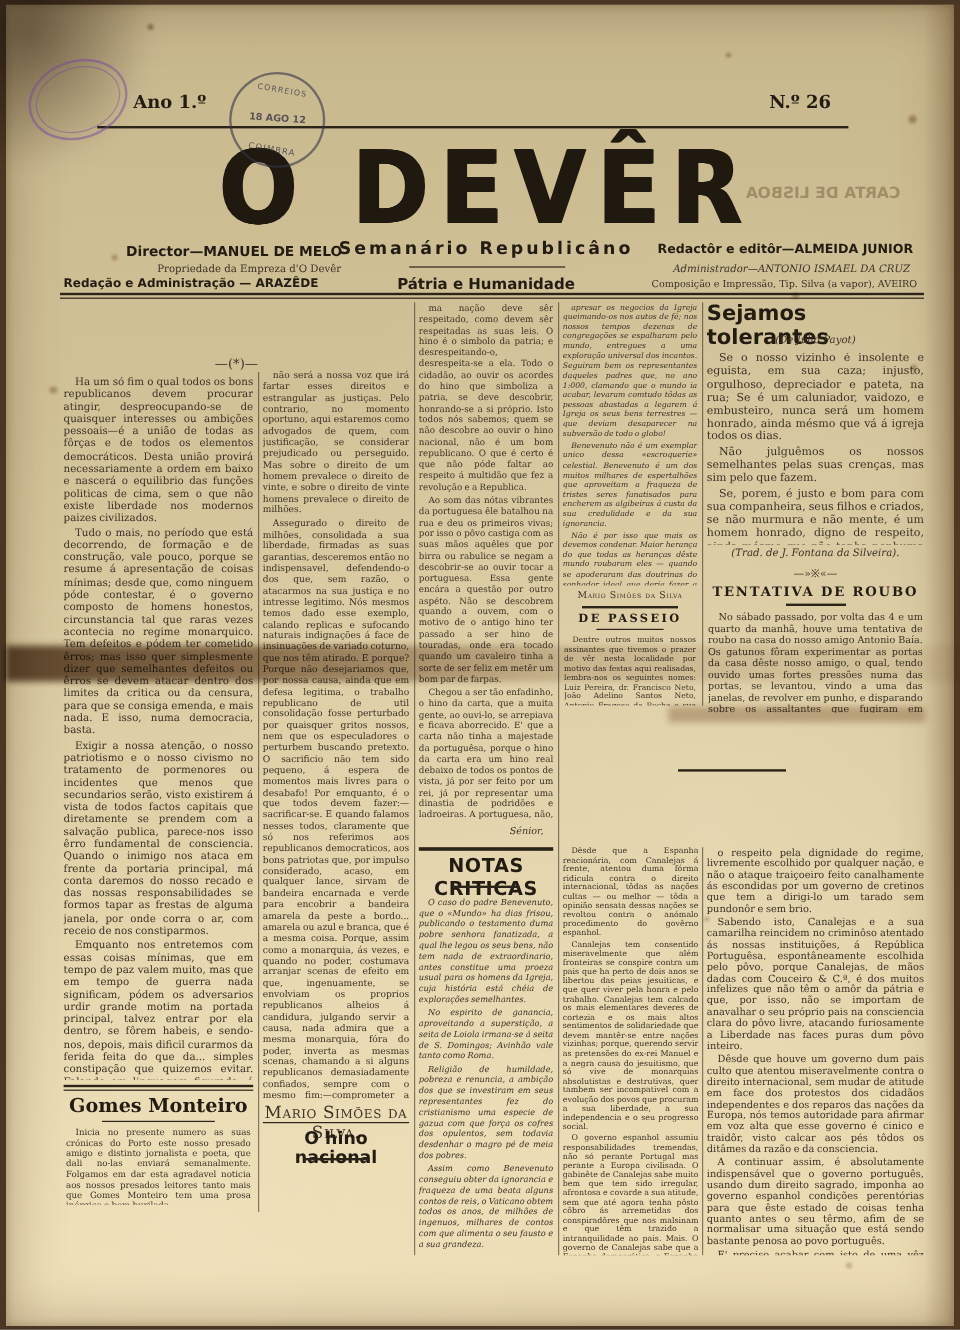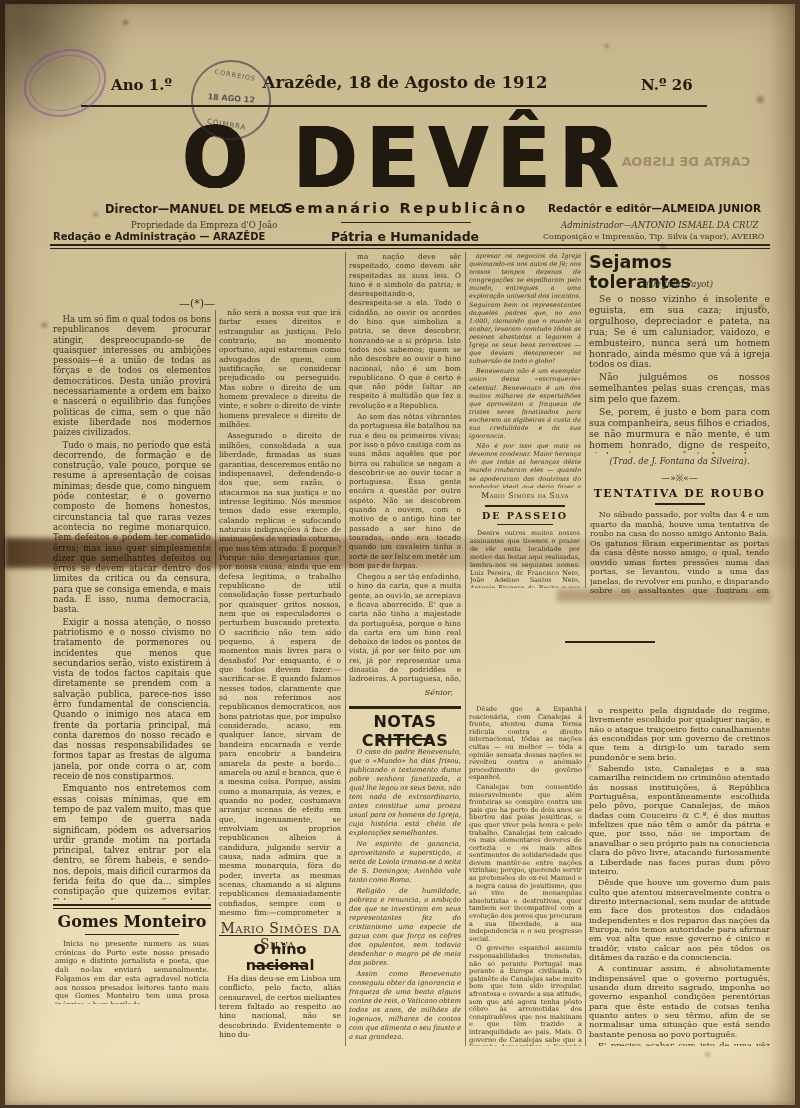--- a/index.html
+++ b/index.html
@@ -44,31 +44,30 @@
   }
   .ovalstamp{border:2px solid rgba(120,70,160,.5);border-radius:50%;transform:rotate(-18deg);}
   .ovalstamp:after{content:"";position:absolute;inset:4px;border:1px solid rgba(120,70,160,.45);border-radius:50%;}
 </style>
 </head>
 <body>
 
 <div class="paper">
 
   <div class="abs serifhead" style="left:106px;top:72px;font-size:15px;">Ano 1.º</div>
-  <div class="abs serifhead ctr" style="left:200px;top:69px;width:400px;font-size:16.5px;">Arazêde, 18 de Agosto de 1912</div>
   <div class="abs serifhead" style="left:636px;top:72px;font-size:15px;">N.º 26</div>
   <div class="hr" style="left:76px;top:101px;width:626px;height:1.6px;"></div>
 
   <div class="abs masthead" style="left:0;top:104px;">O DEVÊR</div>
 
   <div class="abs sanshead" style="left:100px;top:198px;font-size:11.5px;">Director—MANUEL DE MELO</div>
   <div class="abs sanshead ctr" style="left:250px;top:196px;width:300px;font-size:14.5px;letter-spacing:2.5px;">Semanário Republicâno</div>
   <div class="abs sanshead" style="left:543px;top:198px;font-size:10.5px;">Redactôr e editôr—ALMEIDA JUNIOR</div>
 
-  <div class="abs ink" style="left:126px;top:216px;font-size:8.5px;">Propriedade da Empreza d'O João</div>
+  <div class="abs ink" style="left:126px;top:216px;font-size:8.5px;">Propriedade da Empreza d'O Devêr</div>
   <div class="abs ink it" style="left:556px;top:216px;font-size:8.5px;">Administrador—ANTONIO ISMAEL DA CRUZ</div>
 
   <div class="hr" style="left:336px;top:218px;width:130px;height:1.2px;"></div>
   <div class="abs sanshead" style="left:48px;top:227px;font-size:10px;">Redação e Administração — ARAZÊDE</div>
   <div class="abs sanshead ctr" style="left:300px;top:225px;width:200px;font-size:12.5px;">Pátria e Humanidade</div>
   <div class="abs ink" style="left:538px;top:228px;font-size:8px;text-align:center;">Composição e Impressão, Tip. Silva (a vapor), AVEIRO</div>
 
   <div class="hr" style="left:45px;top:240px;width:720px;height:1.8px;"></div>
   <div class="hr" style="left:45px;top:243.6px;width:720px;height:0.8px;"></div>
 
@@ -102,23 +101,20 @@
 
   <div class="abs ink clip" style="left:214px;top:304px;width:122px;height:608px;font-size:7.6px;line-height:9.35px;">
       <p class="para">não será a nossa voz que irá fartar esses direitos e estrangular as justiças. Pelo contrario, no momento oportuno, aqui estaremos como advogados de quem, com justificação, se considerar prejudicado ou perseguido. Mas sobre o direito de um homem prevalece o direito de vinte, e sobre o direito de vinte homens prevalece o direito de milhões.</p>
       <p class="para">Assegurado o direito de milhões, consolidada a sua liberdade, firmadas as suas garantias, desceremos então no indispensavel, defendendo-o dos que, sem razão, o atacarmos na sua justiça e no intresse legitimo. Nós mesmos temos dado esse exemplo, calando replicas e sufocando naturais indignações á face de insinuações de variado coturno, que nos têm atirado. E porque? Porque não desejariamos que, por nossa causa, ainda que em defesa legitima, o trabalho republicano de util consolidação fosse perturbado por quaisquer gritos nossos, nem que os especuladores o perturbem buscando pretexto. O sacrificio não tem sido pequeno, á espera de momentos mais livres para o desabafo! Por emquanto, é o que todos devem fazer:—sacrificar-se. E quando falamos nesses todos, claramente que só nos referimos aos republicanos democraticos, aos bons patriotas que, por impulso considerado, acaso, em qualquer lance, sirvam de bandeira encarnada e verde para encobrir a bandeira amarela da peste a bordo... amarela ou azul e branca, que é a mesma coisa. Porque, assim como a monarquia, ás vezes, e quando no poder, costumava arranjar scenas de efeito em que, ingenuamente, se envolviam os proprios republicanos alheios á candidura, julgando servir a causa, nada admira que a mesma monarquia, fóra do poder, inverta as mesmas scenas, chamando a si alguns republicanos demasiadamente confiados, sempre com o mesmo fim:—comprometer a Republica e os republicanos.</p>
     </div>
   <div class="abs ink ctr small-caps" style="left:214px;top:916px;width:122px;font-size:14px;">Mario Simões da Silva.</div>
 
   <div class="hr" style="left:214px;top:931px;width:122px;height:1px;"></div>
   <div class="abs sanshead ctr" style="left:214px;top:937px;width:122px;font-size:14.5px;">O hino nacional</div>
   <div class="hr" style="left:248px;top:961px;width:54px;height:2.2px;"></div>
-  <div class="abs ink clip" style="left:214px;top:970px;width:122px;height:70px;font-size:7.6px;line-height:9.35px;">
-      <p class="para">Ha dias deu-se em Lisboa um conflicto, pelo facto, aliás censuravel, de certos meliantes terem faltado ao respeito ao hino nacional, não se descobrindo. Evidentemente o hino du-</p>
-    </div>
 
   <div class="abs ink clip" style="left:344px;top:248px;width:112px;height:432px;font-size:7.3px;line-height:9.3px;">
       <p class="para">ma nação deve sêr respeitado, como devem sêr respeitadas as suas leis. O hino é o simbolo da patria; e desrespeitando-o, desrespeita-se a ela. Todo o cidadão, ao ouvir os acordes do hino que simboliza a patria, se deve descobrir, honrando-se a si próprio. Isto todos nós sabemos; quem se não descobre ao ouvir o hino nacional, não é um bom republicano. O que é certo é que não póde faltar ao respeito á multidão que fez a revolução e a Republica.</p>
       <p class="para">Ao som das nótas vibrantes da portuguesa êle batalhou na rua e deu os primeiros vivas; por isso o pôvo castiga com as suas mãos aquêles que por birra ou rabulice se negam a descobrir-se ao ouvir tocar a portuguesa. Essa gente encára a questão por outro aspéto. Não se descobrem quando a ouvem, com o motivo de o antigo hino ter passado a ser hino de touradas, onde era tocado quando um cavaleiro tinha a sorte de ser feliz em metêr um bom par de farpas.</p>
       <p class="para">Chegou a ser tão enfadinho, o hino da carta, que a muita gente, ao ouvi-lo, se arrepiava e ficava aborrecido. E' que a carta não tinha a majestade da portuguêsa, porque o hino da carta era um hino real debaixo de todos os pontos de vista, já por ser feito por um rei, já por representar uma dinastia de podridões e ladroeiras. A portuguesa, não, foi feita por um homem do pôvo e para o pôvo. Por isso aquêles que não respeitam a portuguesa não sentem o amor da Patria.</p>
     </div>
   <div class="abs ink it" style="left:344px;top:684px;width:104px;font-size:8px;text-align:right;">Sénior,</div>
 
   <div class="hr" style="left:344px;top:702px;width:112px;height:2.6px;"></div>
   <div class="abs sanshead ctr" style="left:344px;top:708px;width:112px;font-size:16px;letter-spacing:.5px;">NOTAS CRITICAS</div>

